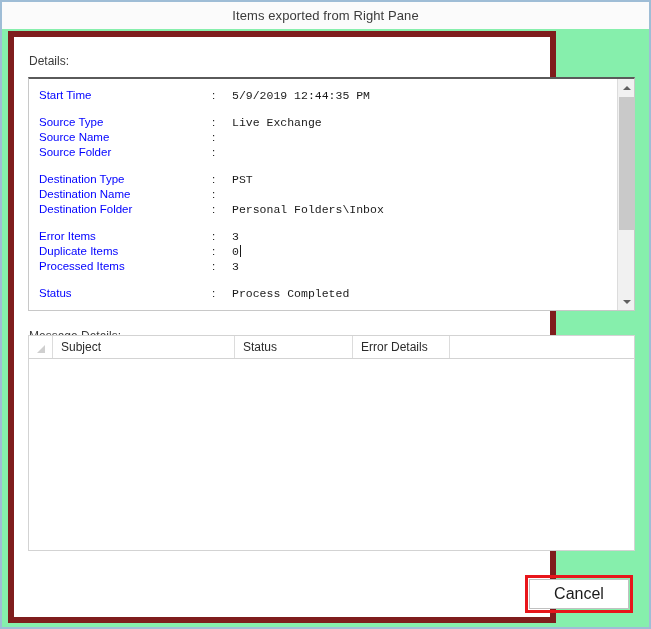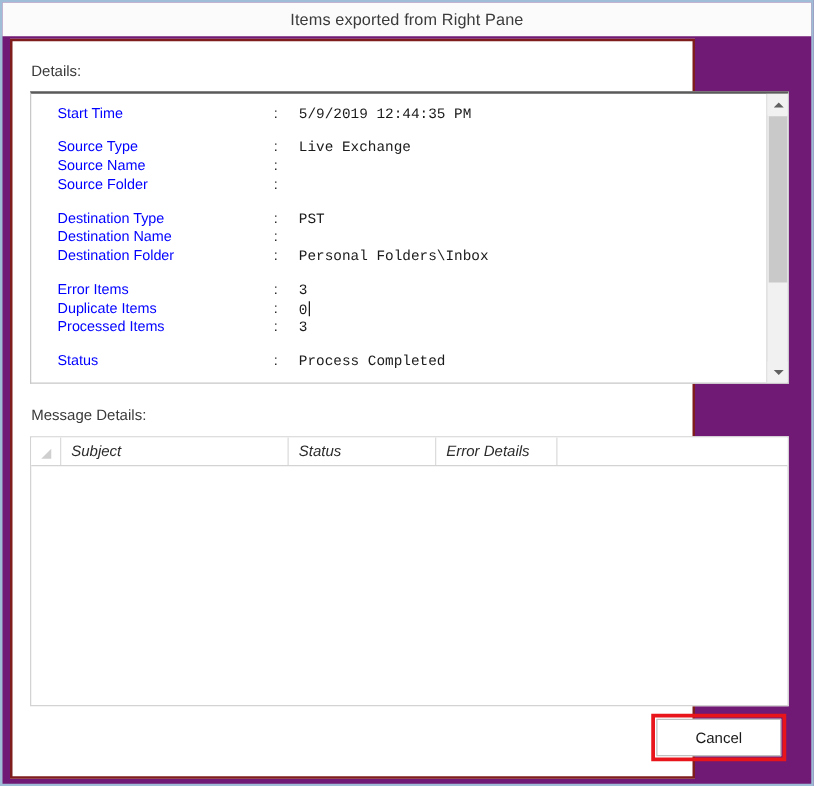--- a/index.html
+++ b/index.html
@@ -15,21 +15,21 @@
   }
 
   
   .window {
     position: absolute;
     left: 0; top: 0;
     width: 651px;
     height: 629px;
     box-sizing: border-box;
     border: 2px solid #9fbdd6;
-    background: #701a75;
+    background: #86efac;
   }
 
   .titlebar {
     position: absolute;
     left: 0; top: 0;
     width: 647px;
     height: 27px;
     background: #fbfbfb;
     display: flex;
     align-items: center;
@@ -43,21 +43,21 @@
 
   
   .card {
     position: absolute;
     left: 6px;
     top: 29px;
     width: 548px;
     height: 592px;
     box-sizing: border-box;
     background: #ffffff;
-    border: 2px solid #7f1d1d;
+    border: 6px solid #7f1d1d;
   }
 
   .section-label {
     position: absolute;
     font-size: 12px;
     color: #3a3a3a;
   }
   .details-label { left: 15px; top: 17px; }
   .msg-label { left: 15px; top: 292px; }
 
@@ -78,21 +78,21 @@
   .details-inner {
     position: absolute;
     left: 0; top: 0;
     right: 18px;
     bottom: 0;
     overflow: hidden;
   }
 
   .row {
     position: absolute;
-    left: 12px;
+    left: 1px;
     width: 100%;
     height: 15px;
     font-size: 11.5px;
     white-space: nowrap;
   }
   .row .lbl {
     position: absolute;
     left: 9px;
     color: #0000ff;
   }
@@ -159,27 +159,26 @@
     top: 18px;
     width: 15px;
     height: 133px;
     background: #c9c9c9;
   }
 
   
   .msg-box {
     position: absolute;
     left: 14px;
-    top: 316px;
+    top: 298px;
     width: 607px;
     height: 216px;
     box-sizing: border-box;
     background: #ffffff;
     border: 1px solid #d3d3d3;
-    font-style: italic;
   }
   .msg-header {
     position: absolute;
     left: 0; top: 0;
     width: 100%;
     height: 23px;
     box-sizing: border-box;
     border-bottom: 1px solid #d3d3d3;
     background: #ffffff;
   }
@@ -222,21 +221,21 @@
   }
   .cancel-btn {
     position: absolute;
     left: 0; top: 0;
     width: 100px;
     height: 30px;
     box-sizing: border-box;
     background: #ffffff;
     border: 1px solid #c0c0c0;
     font-family: "Liberation Sans", sans-serif;
-    font-size: 12px;
+    font-size: 16px;
     color: #1a1a1a;
     cursor: pointer;
   }
   .annotation-box {
     position: absolute;
     left: -4px;
     top: -4px;
     width: 108px;
     height: 38px;
     box-sizing: border-box;

